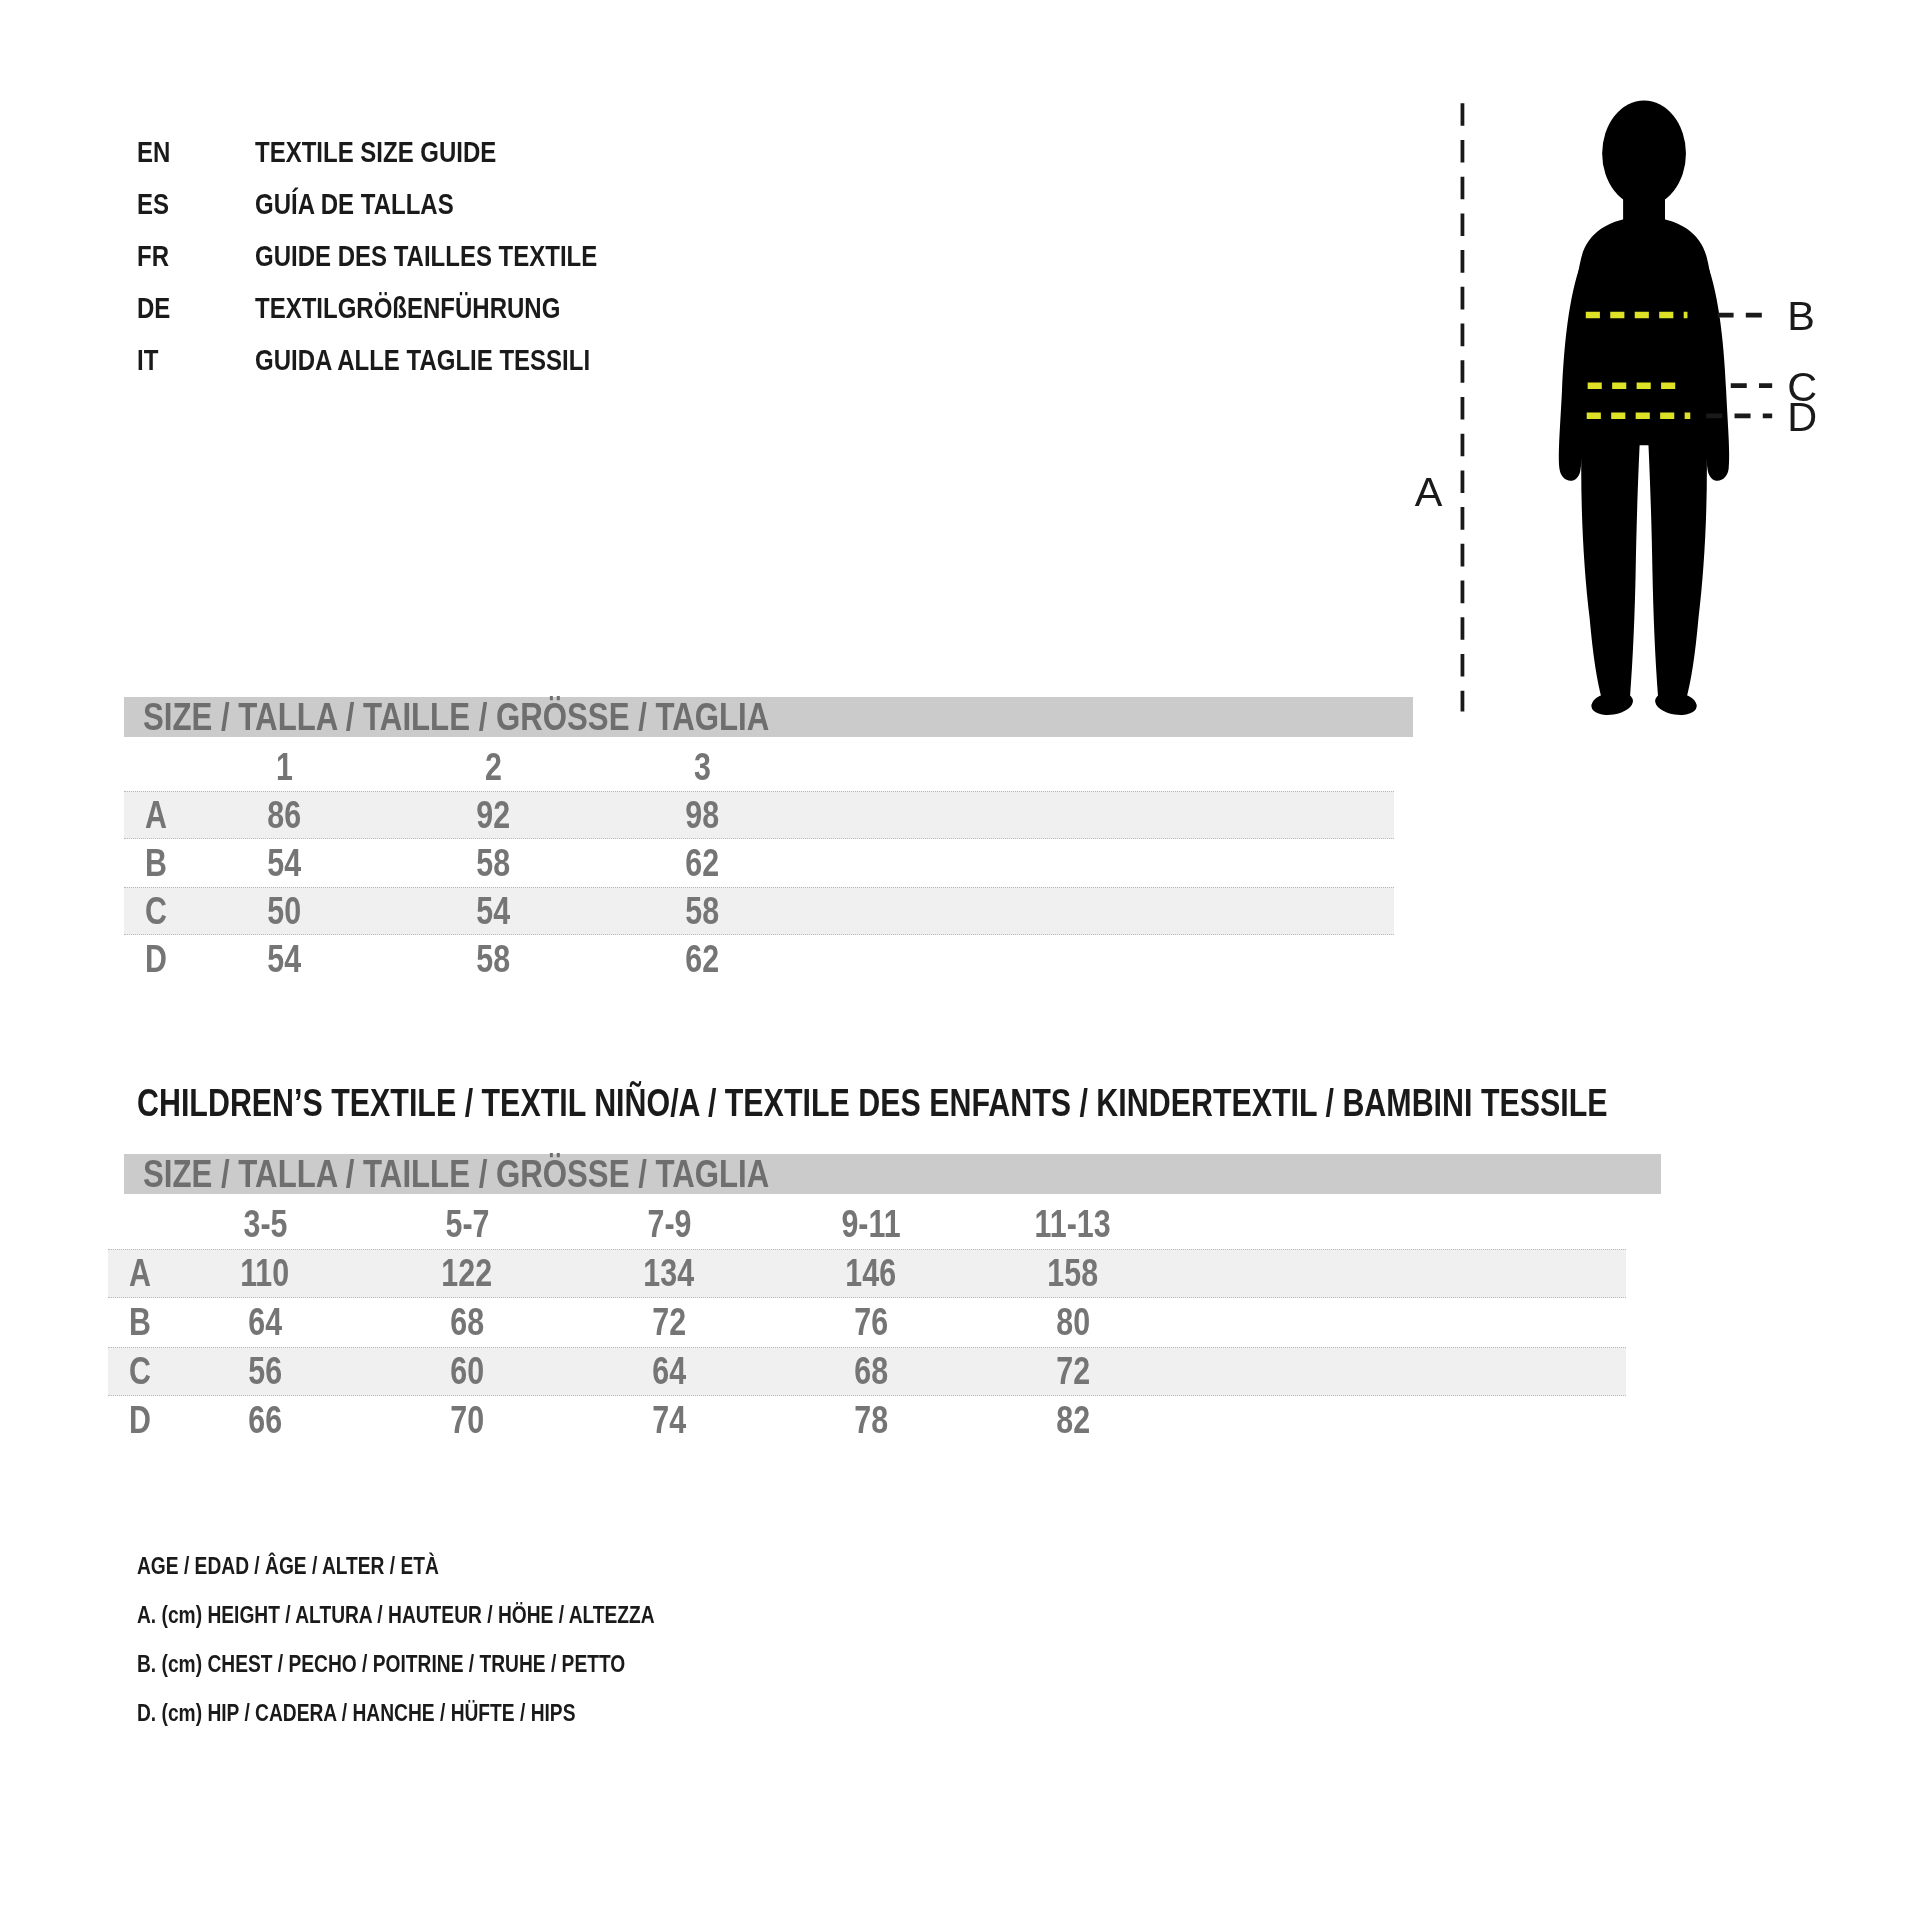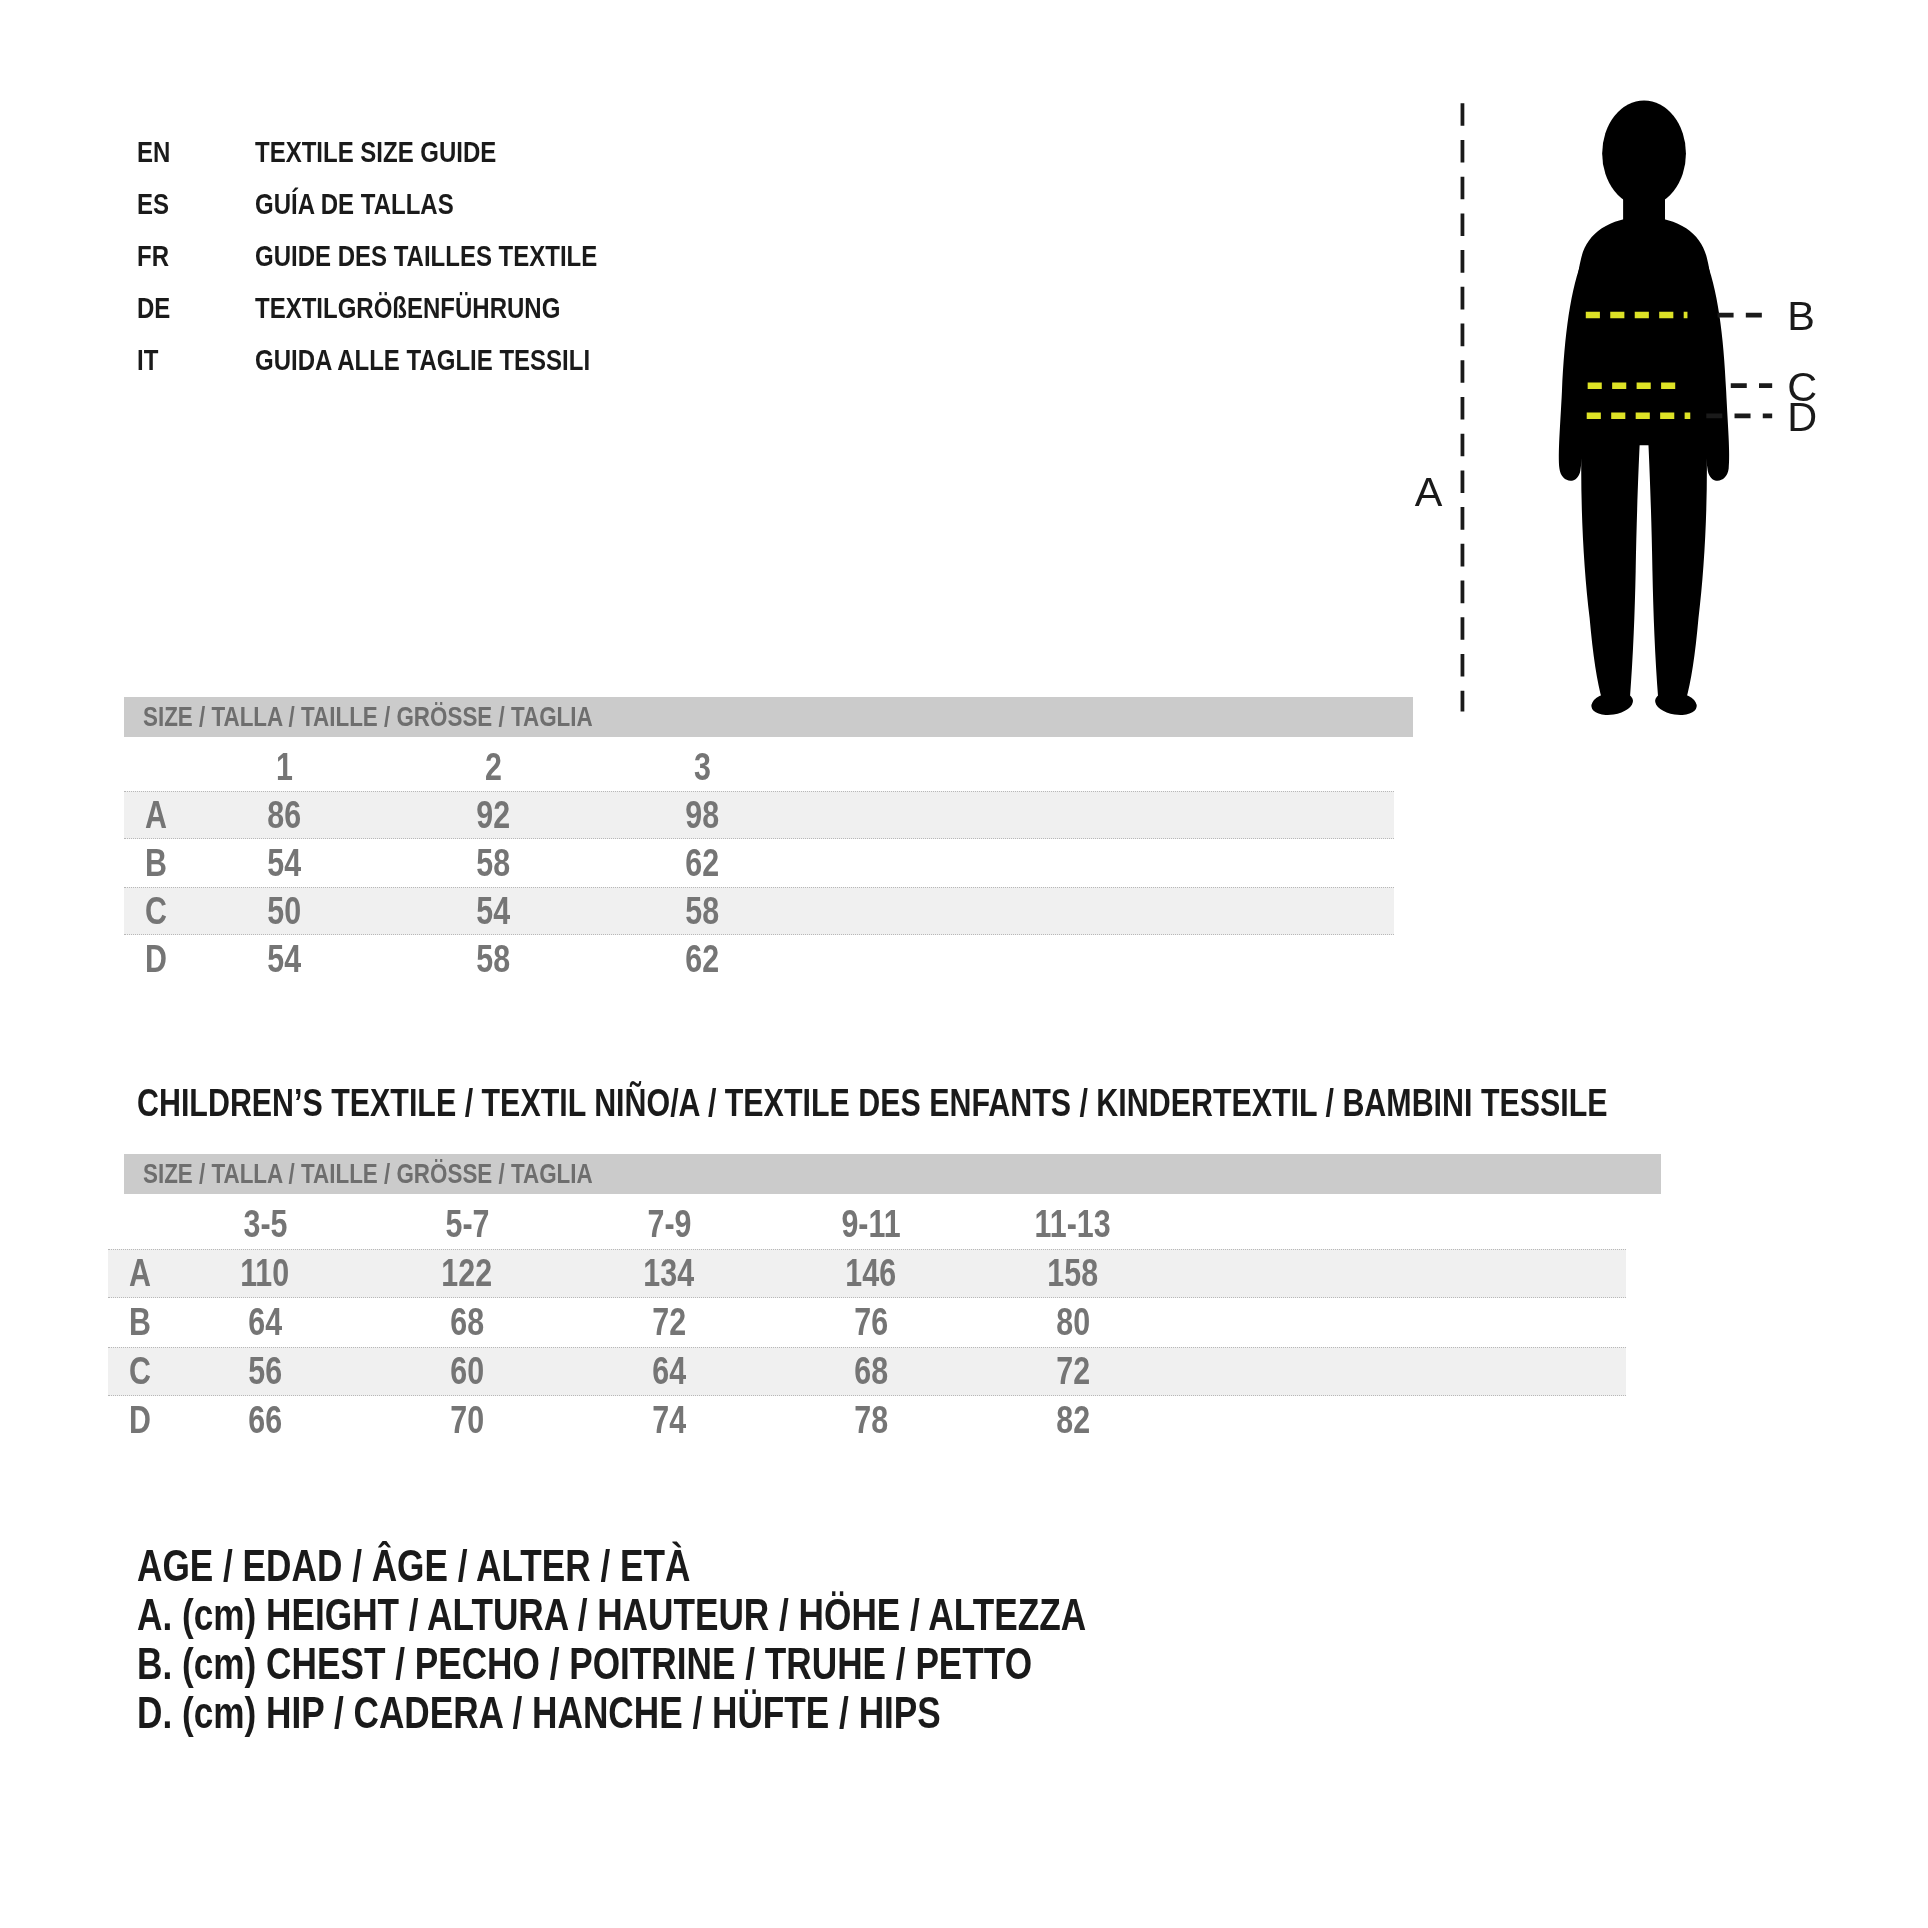--- a/index.html
+++ b/index.html
@@ -15,34 +15,34 @@
   
   #lang-block{left:137px;top:126px;}
   .lang-row{display:grid;grid-template-columns:118px auto;height:52px;align-items:center;
     font-size:30px;font-weight:700;color:#1a1a1a;}
 
   
   .sec-heading{font-size:38px;font-weight:700;color:#1a1a1a;line-height:45px;}
 
   
   .size-bar{background:#cbcbcb;height:40px;display:flex;align-items:center;padding-left:19px;
-    font-size:28px;font-weight:700;color:#6e6e6e;}
+    font-size:39px;font-weight:700;color:#6e6e6e;}
 
   
   .stable{font-size:38px;font-weight:700;color:#757575;}
   .trow{display:grid;align-items:center;box-sizing:border-box;}
   #babies-table .trow{grid-template-columns:56px repeat(3,209px);height:48px;}
   #children-table .trow{grid-template-columns:56px repeat(5,202px);height:49px;}
   .trow.stripe{background:#f0f0f0;border-top:1.9px dotted #b8b8b8;border-bottom:1.9px dotted #b8b8b8;}
   .cell{text-align:center;}
   .cell.label{text-align:left;padding-left:21px;}
 
   
   #legend-block{left:137px;top:1541px;}
-  .legend-line{height:49px;display:flex;align-items:center;font-size:44px;font-weight:700;color:#1a1a1a;}
+  .legend-line{height:49px;display:flex;align-items:center;font-size:24px;font-weight:700;color:#1a1a1a;}
 
   
   #figure-block{left:1356px;top:75px;width:565px;height:659px;}
   #figure-block svg{display:block;}
   .fig-label{font-size:44px;font-weight:400;fill:#1a1a1a;font-family:"Liberation Sans",sans-serif;}
 </style>
 </head>
 <body>
 
 <div id="canvas">

